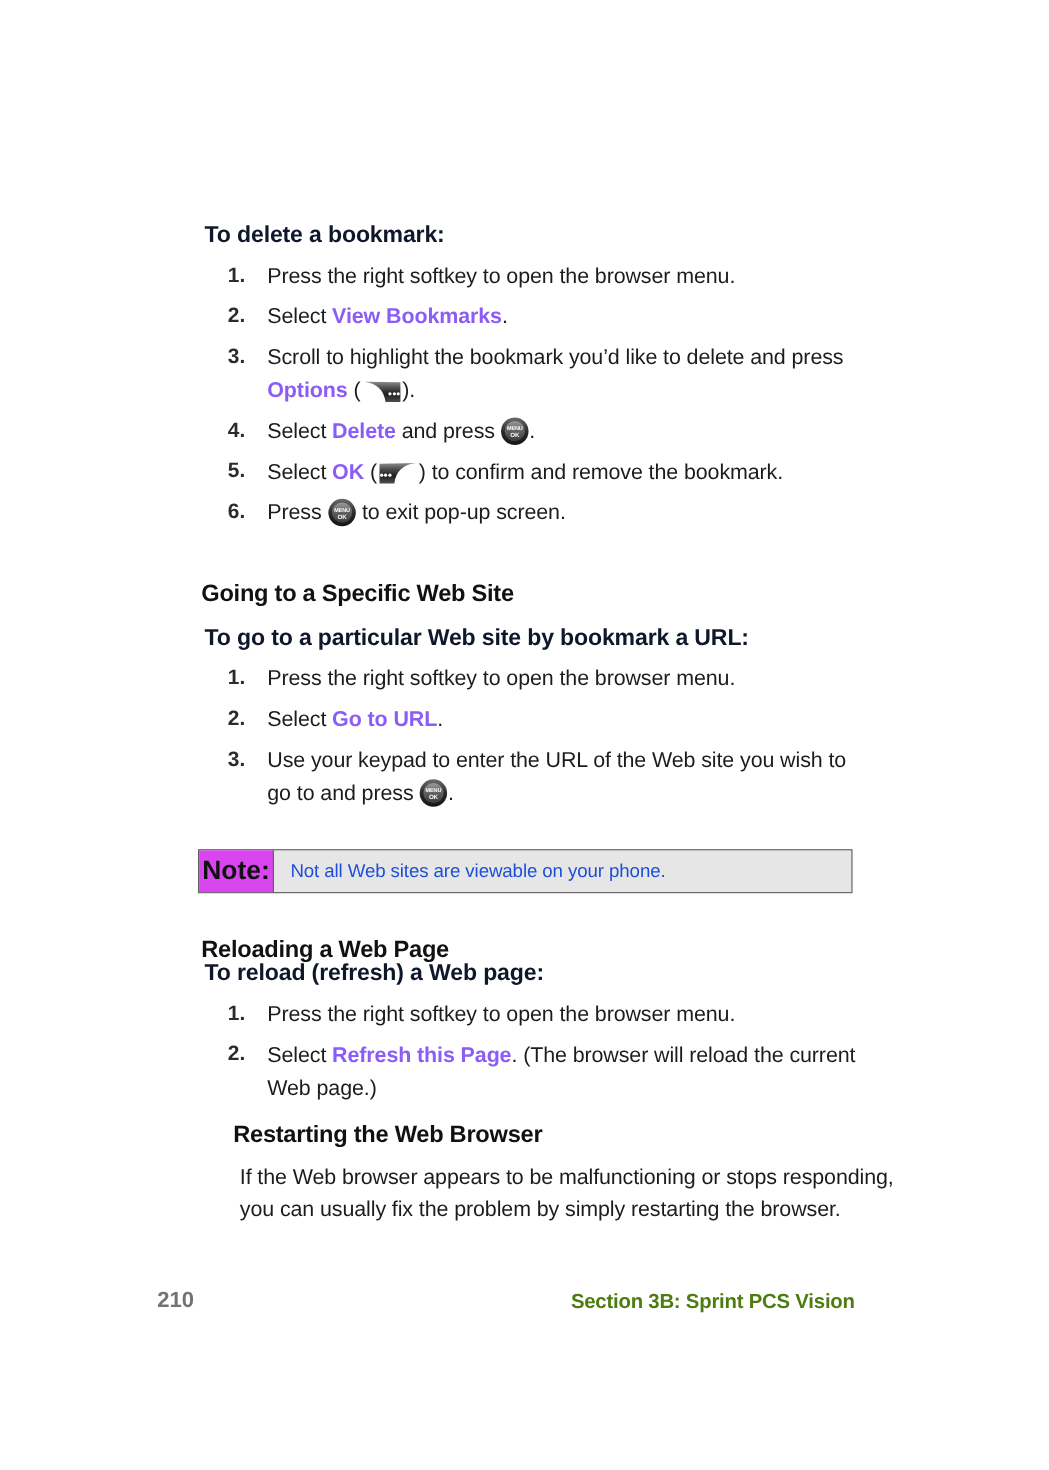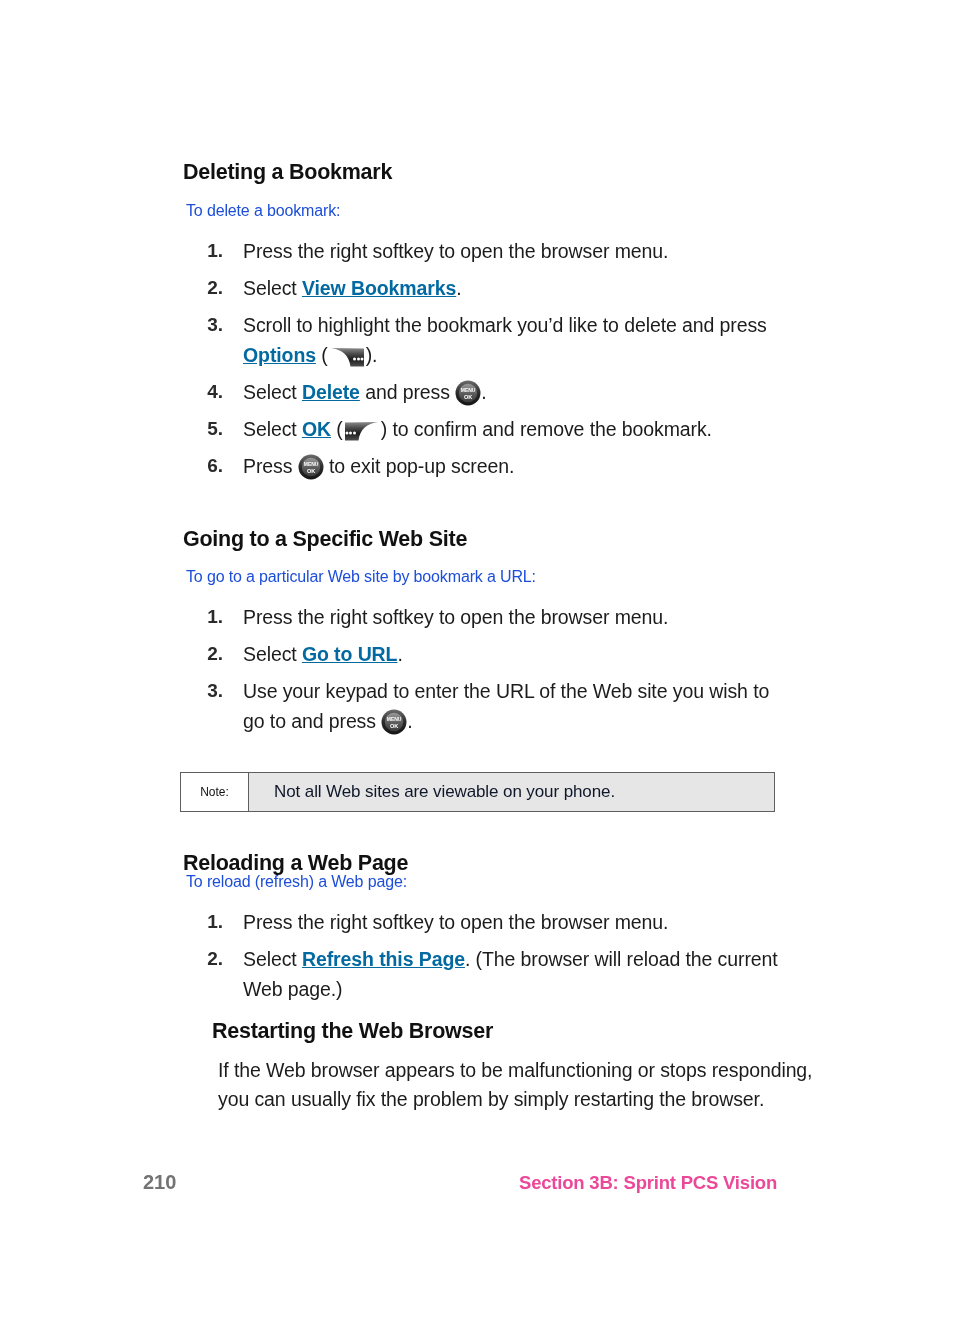--- a/index.html
+++ b/index.html
@@ -29,24 +29,24 @@
     left: 183px;
     font-size: 21.5px;
     font-weight: bold;
     letter-spacing: -0.25px;
     color: #111111;
     white-space: nowrap;
   }
   .h3 {
     position: absolute;
     left: 186px;
-    font-size: 16px;
-    font-weight: normal;
+    font-size: 21px;
+    font-weight: bold;
     letter-spacing: -0.15px;
-    color: #1d4ed8;
+    color: #0f172a;
     white-space: nowrap;
   }
 
   
   .olist {
     position: absolute;
     left: 183px;
     width: 600px;
   }
   .li {
@@ -65,21 +65,21 @@
     color: #2b2b2b;
     line-height: 30px;
   }
   .li-body {
     margin-left: 60px;
     font-size: 19.5px;
     line-height: 30px;
     color: #1c1c1c;
     letter-spacing: -0.1px;
   }
-  .li-body b { font-weight: bold; color: #0369a1; text-decoration: underline; }
+  .li-body b { font-weight: bold; color: #8b5cf6; }
 
   
   .para {
     position: absolute;
     left: 186px;
     width: 600px;
     font-size: 19.5px;
     line-height: 29px;
     color: #1c1c1c;
     letter-spacing: -0.1px;
@@ -93,75 +93,74 @@
     width: 595px;
     height: 40px;
     border: 1.5px solid #5e5e5e;
     box-sizing: border-box;
     display: flex;
     background: #e6e6e6;
   }
   .note-label {
     width: 68px;
     flex: 0 0 68px;
-    background: #ffffff;
+    background: #d946ef;
     border-right: 1.5px solid #5e5e5e;
     box-sizing: border-box;
     display: flex;
     align-items: center;
     justify-content: center;
-    font-size: 12px;
-    font-weight: normal;
+    font-size: 24px;
+    font-weight: bold;
     color: #111111;
   }
   .note-text {
     flex: 1;
     display: flex;
     align-items: center;
-    padding-left: 25px;
+    padding-left: 15px;
     font-size: 17px;
-    color: #0f172a;
+    color: #1d4ed8;
     letter-spacing: -0.1px;
   }
 
   
   .footer-page {
     position: absolute;
     left: 143px;
     top: 1171px;
     font-size: 20px;
     font-weight: bold;
     color: #737373;
   }
   .footer-section {
     position: absolute;
     left: 519px;
     top: 1172px;
     font-size: 18.5px;
     font-weight: bold;
-    color: #ec4899;
+    color: #4d7c0f;
     letter-spacing: -0.2px;
     white-space: nowrap;
   }
 
   
   .icon-inline {
     display: inline-block;
     vertical-align: -6px;
     line-height: 0;
   }
   .icon-softkey  { width: 38px; height: 23px; }
   .icon-menuok   { width: 26px; height: 26px; vertical-align: -7px; }
 </style>
 </head>
 <body>
 
 <div class="page">
 
-  <div class="h2" style="top:160px;">Deleting a Bookmark</div>
   <div class="h3" style="top:202px;">To delete a bookmark:</div>
 
   <div class="olist" style="top:236px;">
 
     <div class="li">
       <span class="li-num">1.</span>
       <div class="li-body"><span>Press the right softkey to open the browser menu.</span></div>
     </div>
 
     <div class="li">

